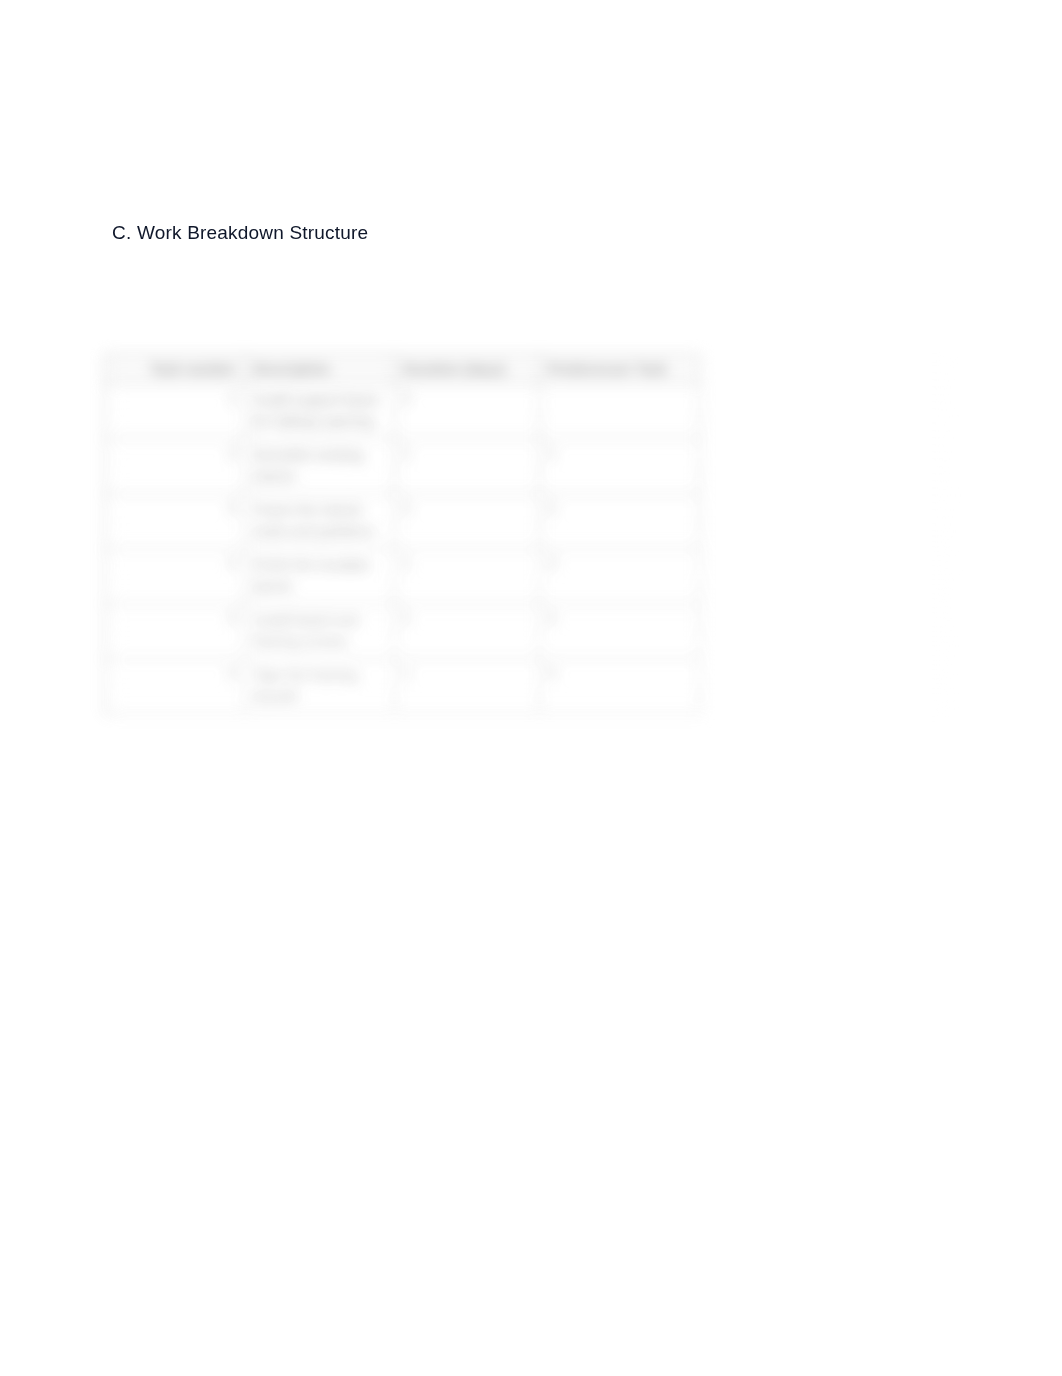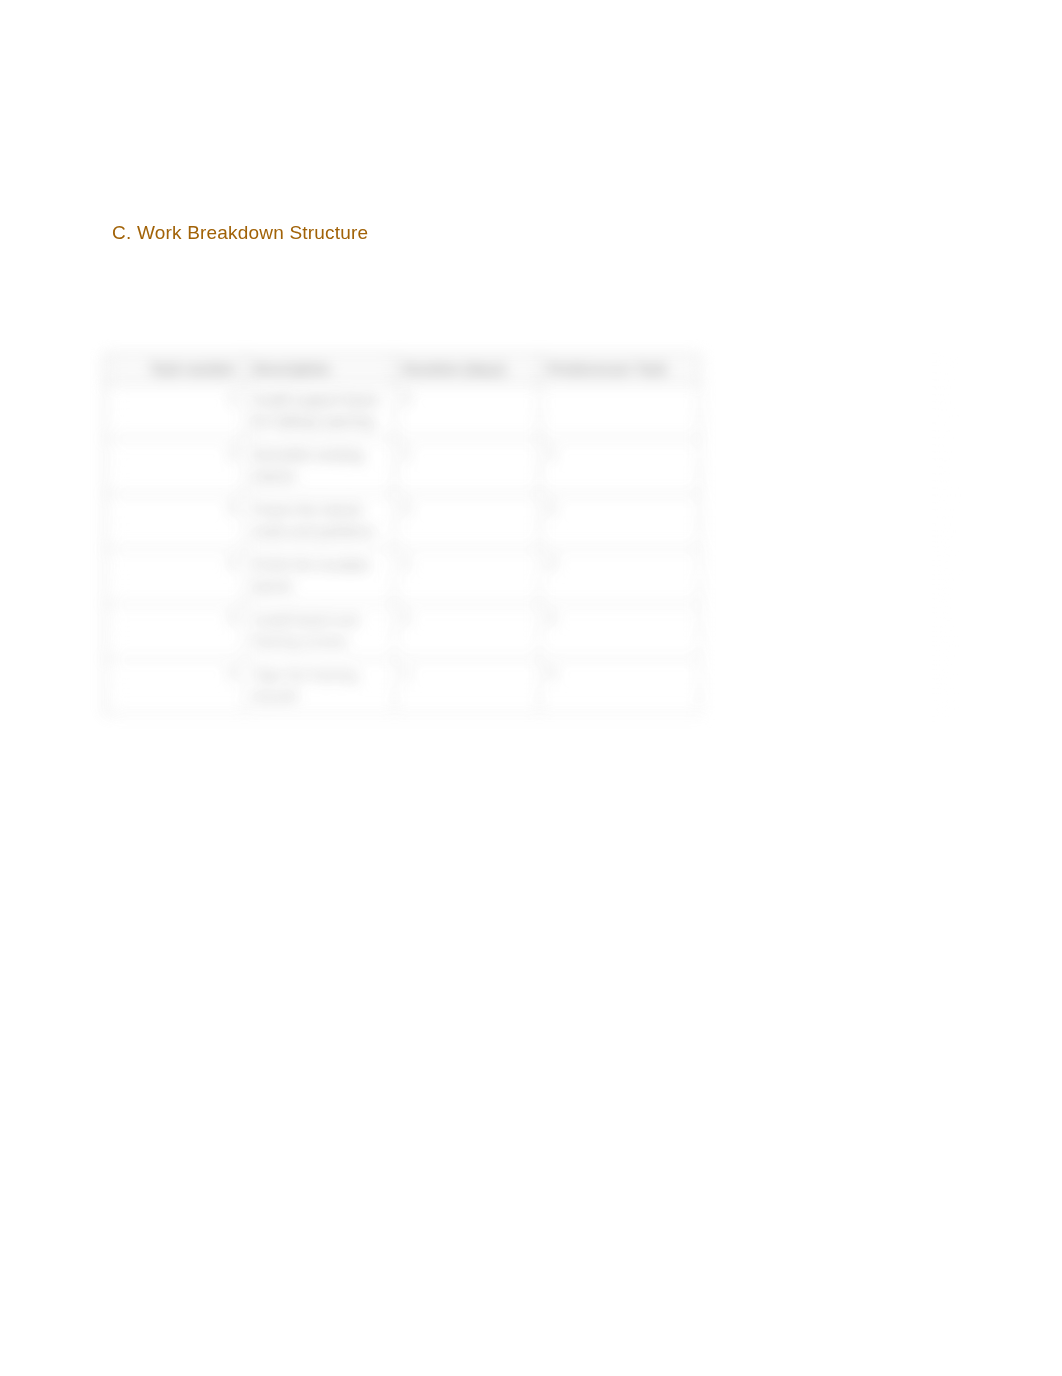--- a/index.html
+++ b/index.html
@@ -13,21 +13,21 @@
       background: #ffffff;
       font-family: 'Segoe UI', Tahoma, Geneva, Verdana, sans-serif;
       position: relative;
     }
     .page-content {
       padding: 222px 112px 0 112px;
     }
     .section-title {
       font-size: 19px;
       font-weight: 400;
-      color: #a16207;
+      color: #0f172a;
       margin-bottom: 110px;
       letter-spacing: 0.2px;
     }
     .table-wrapper {
       position: relative;
       filter: blur(7px);
       opacity: 0.85;
     }
     table {
       width: 595px;

